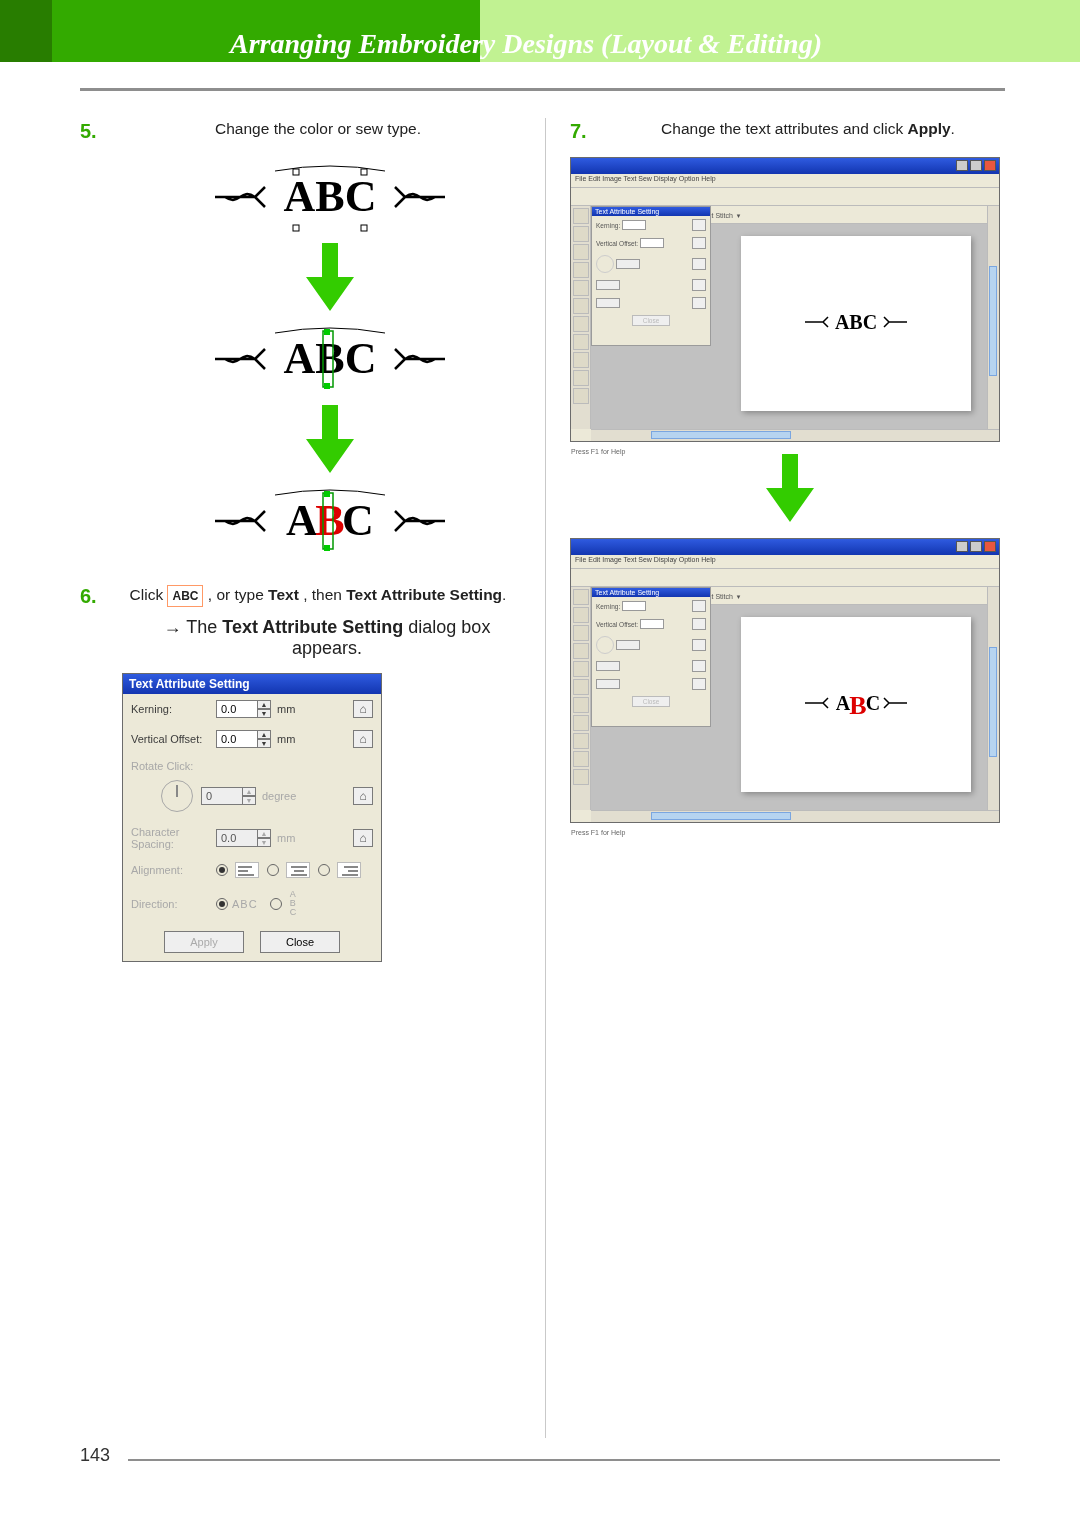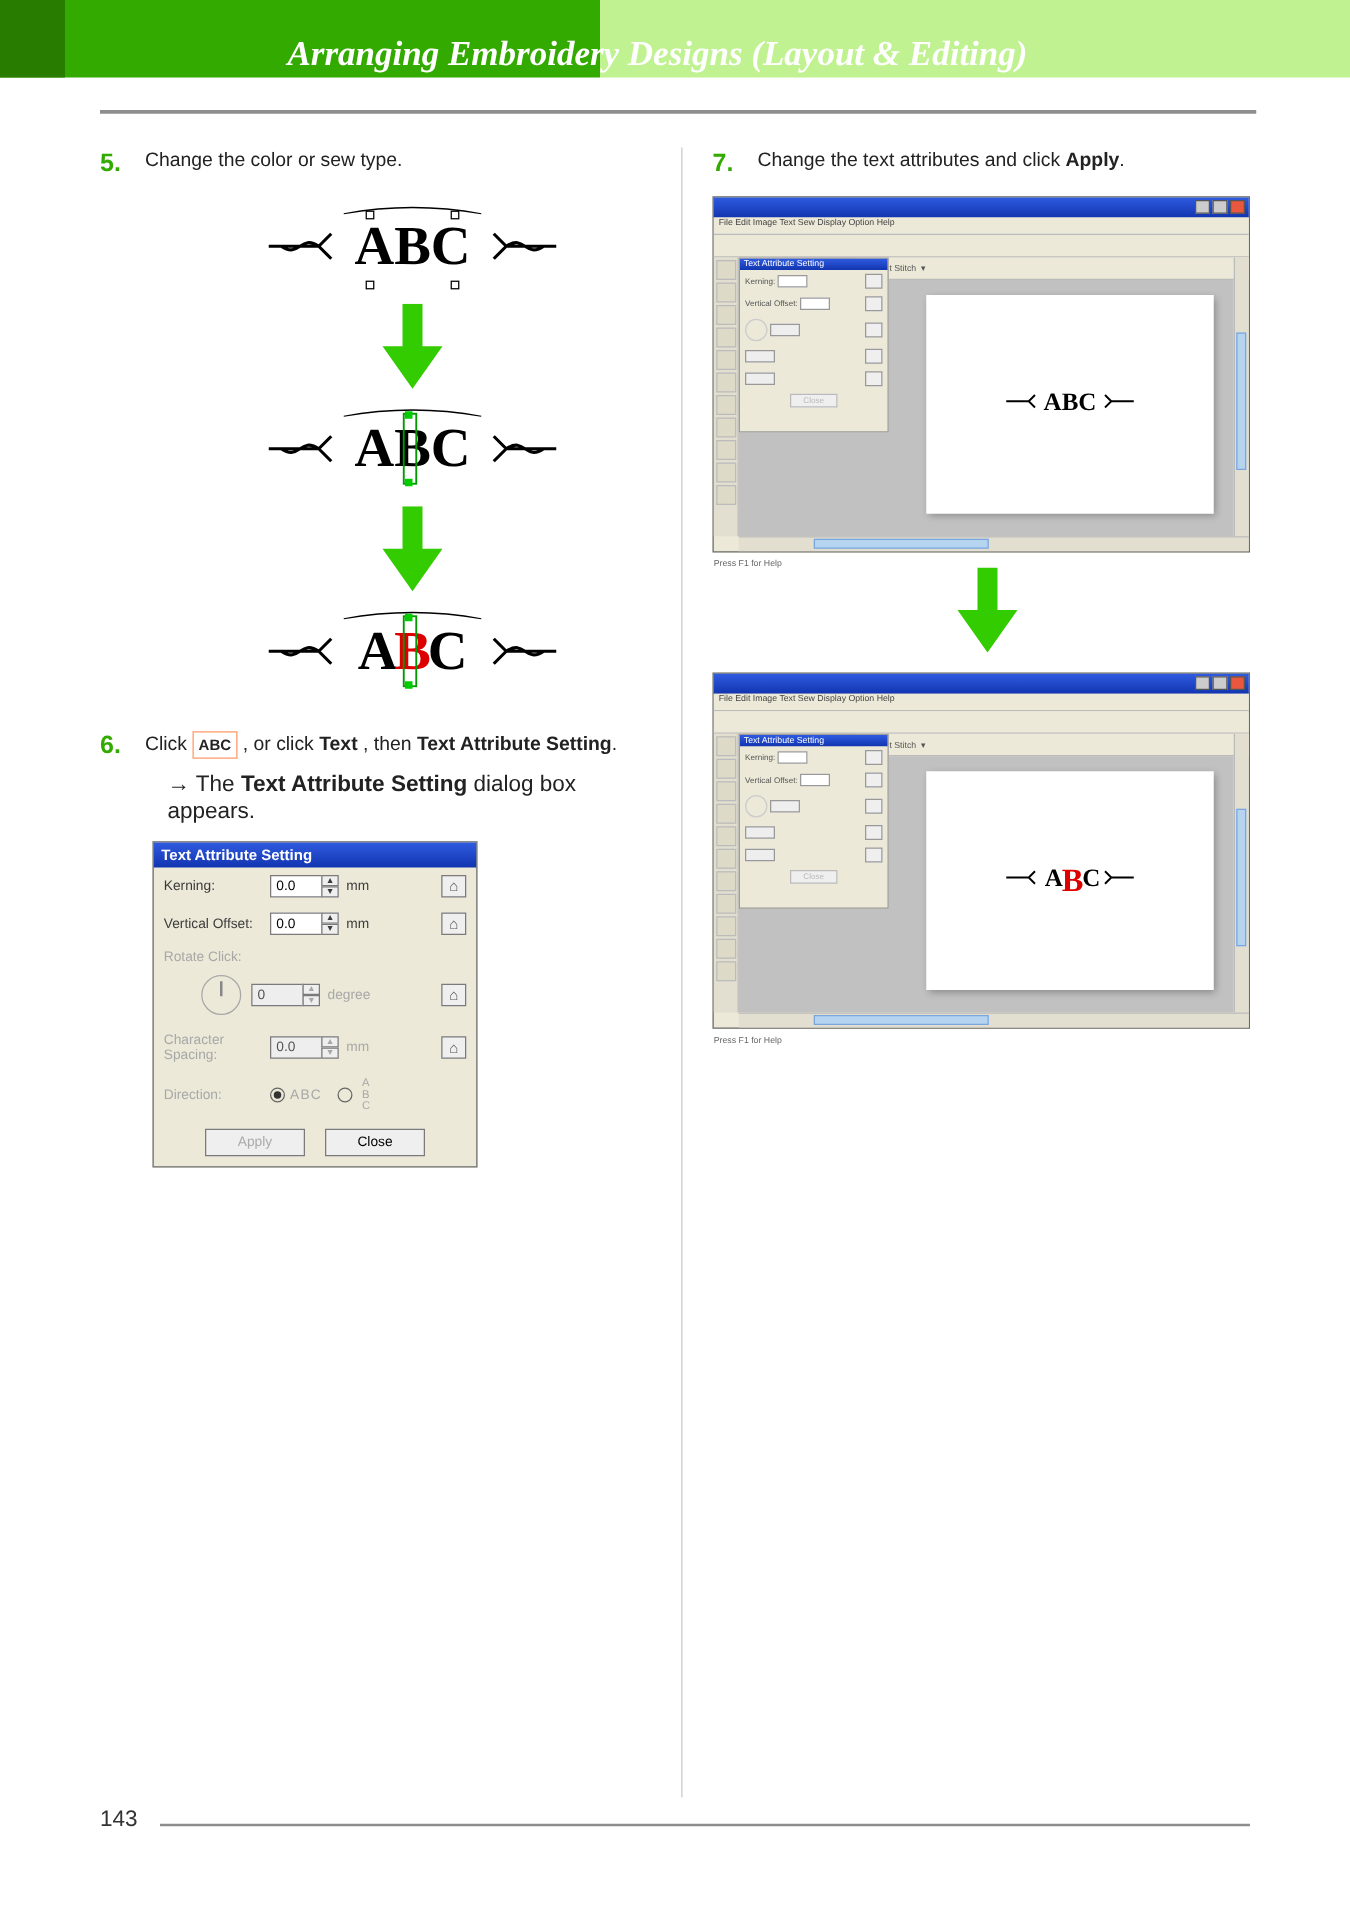--- a/index.html
+++ b/index.html
@@ -84,20 +84,21 @@
     color: #33aa00;
     font-weight: bold;
     font-size: 20px;
     font-family: Arial, sans-serif;
     flex-shrink: 0;
   }
   .step-body {
     flex: 1;
     font-size: 15.5px;
     color: #222;
+    text-align: center;
   }
   b { font-weight: bold; }
 
   
   .motif-block {
     margin-left: 60px;
     margin-top: 6px;
     margin-bottom: 24px;
     display: flex;
     flex-direction: column;
@@ -447,21 +448,21 @@
         <path d="M70 14 Q125 4 180 14" stroke="#000" fill="none"></path>
       </svg>
     </div>
   </div>
 
   <div class="step">
     <div class="step-num">6.</div>
     <div class="step-body">
       <span>Click </span>
       <span class="abc-icon">ABC</span>
-      <span> , or click </span>
+      <span> , or type </span>
       <b>Text</b>
       <span>, then </span>
       <b>Text Attribute Setting</b><span>.</span>
       <div class="indent-arrow">
         <span>→ The </span><b>Text Attribute Setting</b><span> dialog box appears.</span>
       </div>
     </div>
   </div>
 
   <div class="dialog">
@@ -508,20 +509,43 @@
       <input class="numfield disabled" disabled="" value="0.0" style="">
       <span class="spinner">
           <span>▲</span>
           <span>▼</span>
         </span>
       <span class="unit">mm</span>
       <span class="gutter-icon"></span>
     </div>
 
 
+    <div class="dlg-row dlg-disabled">
+      <span class="dlg-label">Alignment:</span>
+      <span class="radio sel"></span>
+      <span class="align-sample al-left">
+          <i></i>
+          <i></i>
+          <i></i>
+        </span>
+      <span style="width:8px"></span>
+      <span class="radio"></span>
+      <span class="align-sample al-center">
+          <i></i>
+          <i></i>
+          <i></i>
+        </span>
+      <span style="width:8px"></span>
+      <span class="radio"></span>
+      <span class="align-sample al-right">
+          <i></i>
+          <i></i>
+          <i></i>
+        </span>
+    </div>
 
     <div class="dlg-row dlg-disabled">
       <span class="dlg-label">Direction:</span>
       <span class="radio sel"></span>
       <span style="font-size:11px; letter-spacing:1px">ABC</span>
       <span style="width:12px"></span>
       <span class="radio"></span>
       <span class="dir-vert">A<br>B<br>C</span>
     </div>
 

